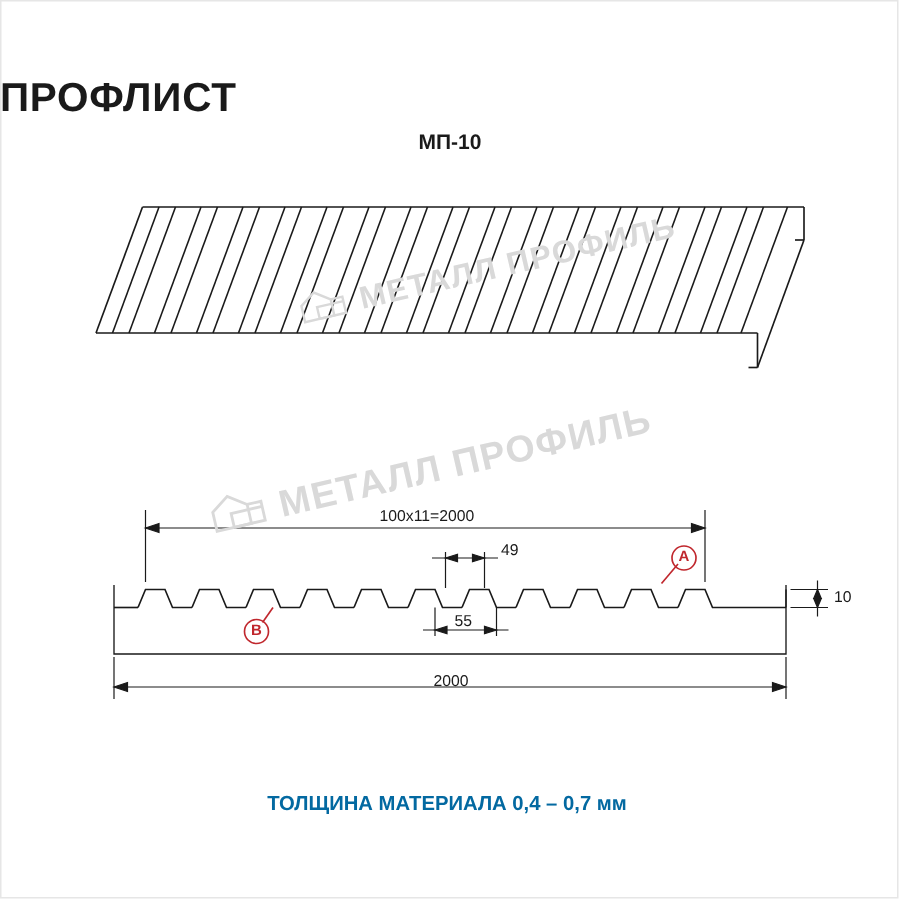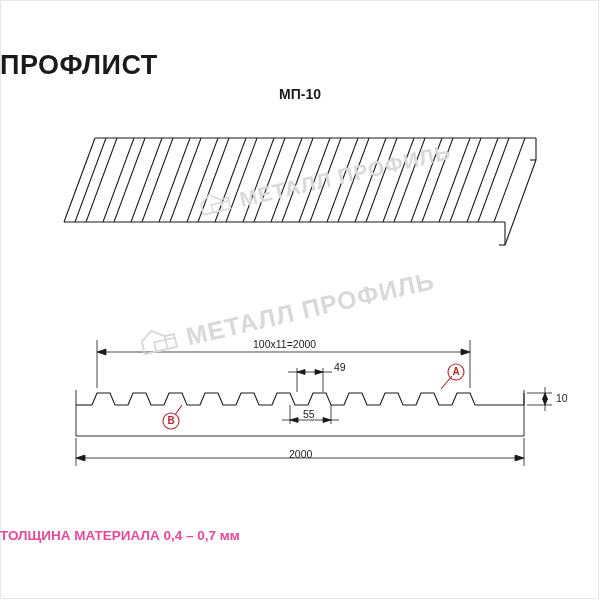--- a/index.html
+++ b/index.html
@@ -47,24 +47,24 @@
     text-align: center;
     font-size: 14px;
     font-weight: bold;
     color: #1a1a1a;
   }
   #footnote {
     position: absolute;
     left: 0;
     top: 528px;
     width: 596px;
-    text-align: left;
+    text-align: center;
     font-size: 13.5px;
     font-weight: bold;
-    color: #ec4899;
+    color: #0369a1;
   }
   .svg-layer {
     position: absolute;
     left: 0;
     top: 0;
     width: 600px;
     height: 600px;
   }
   .wm {
     position: absolute;

